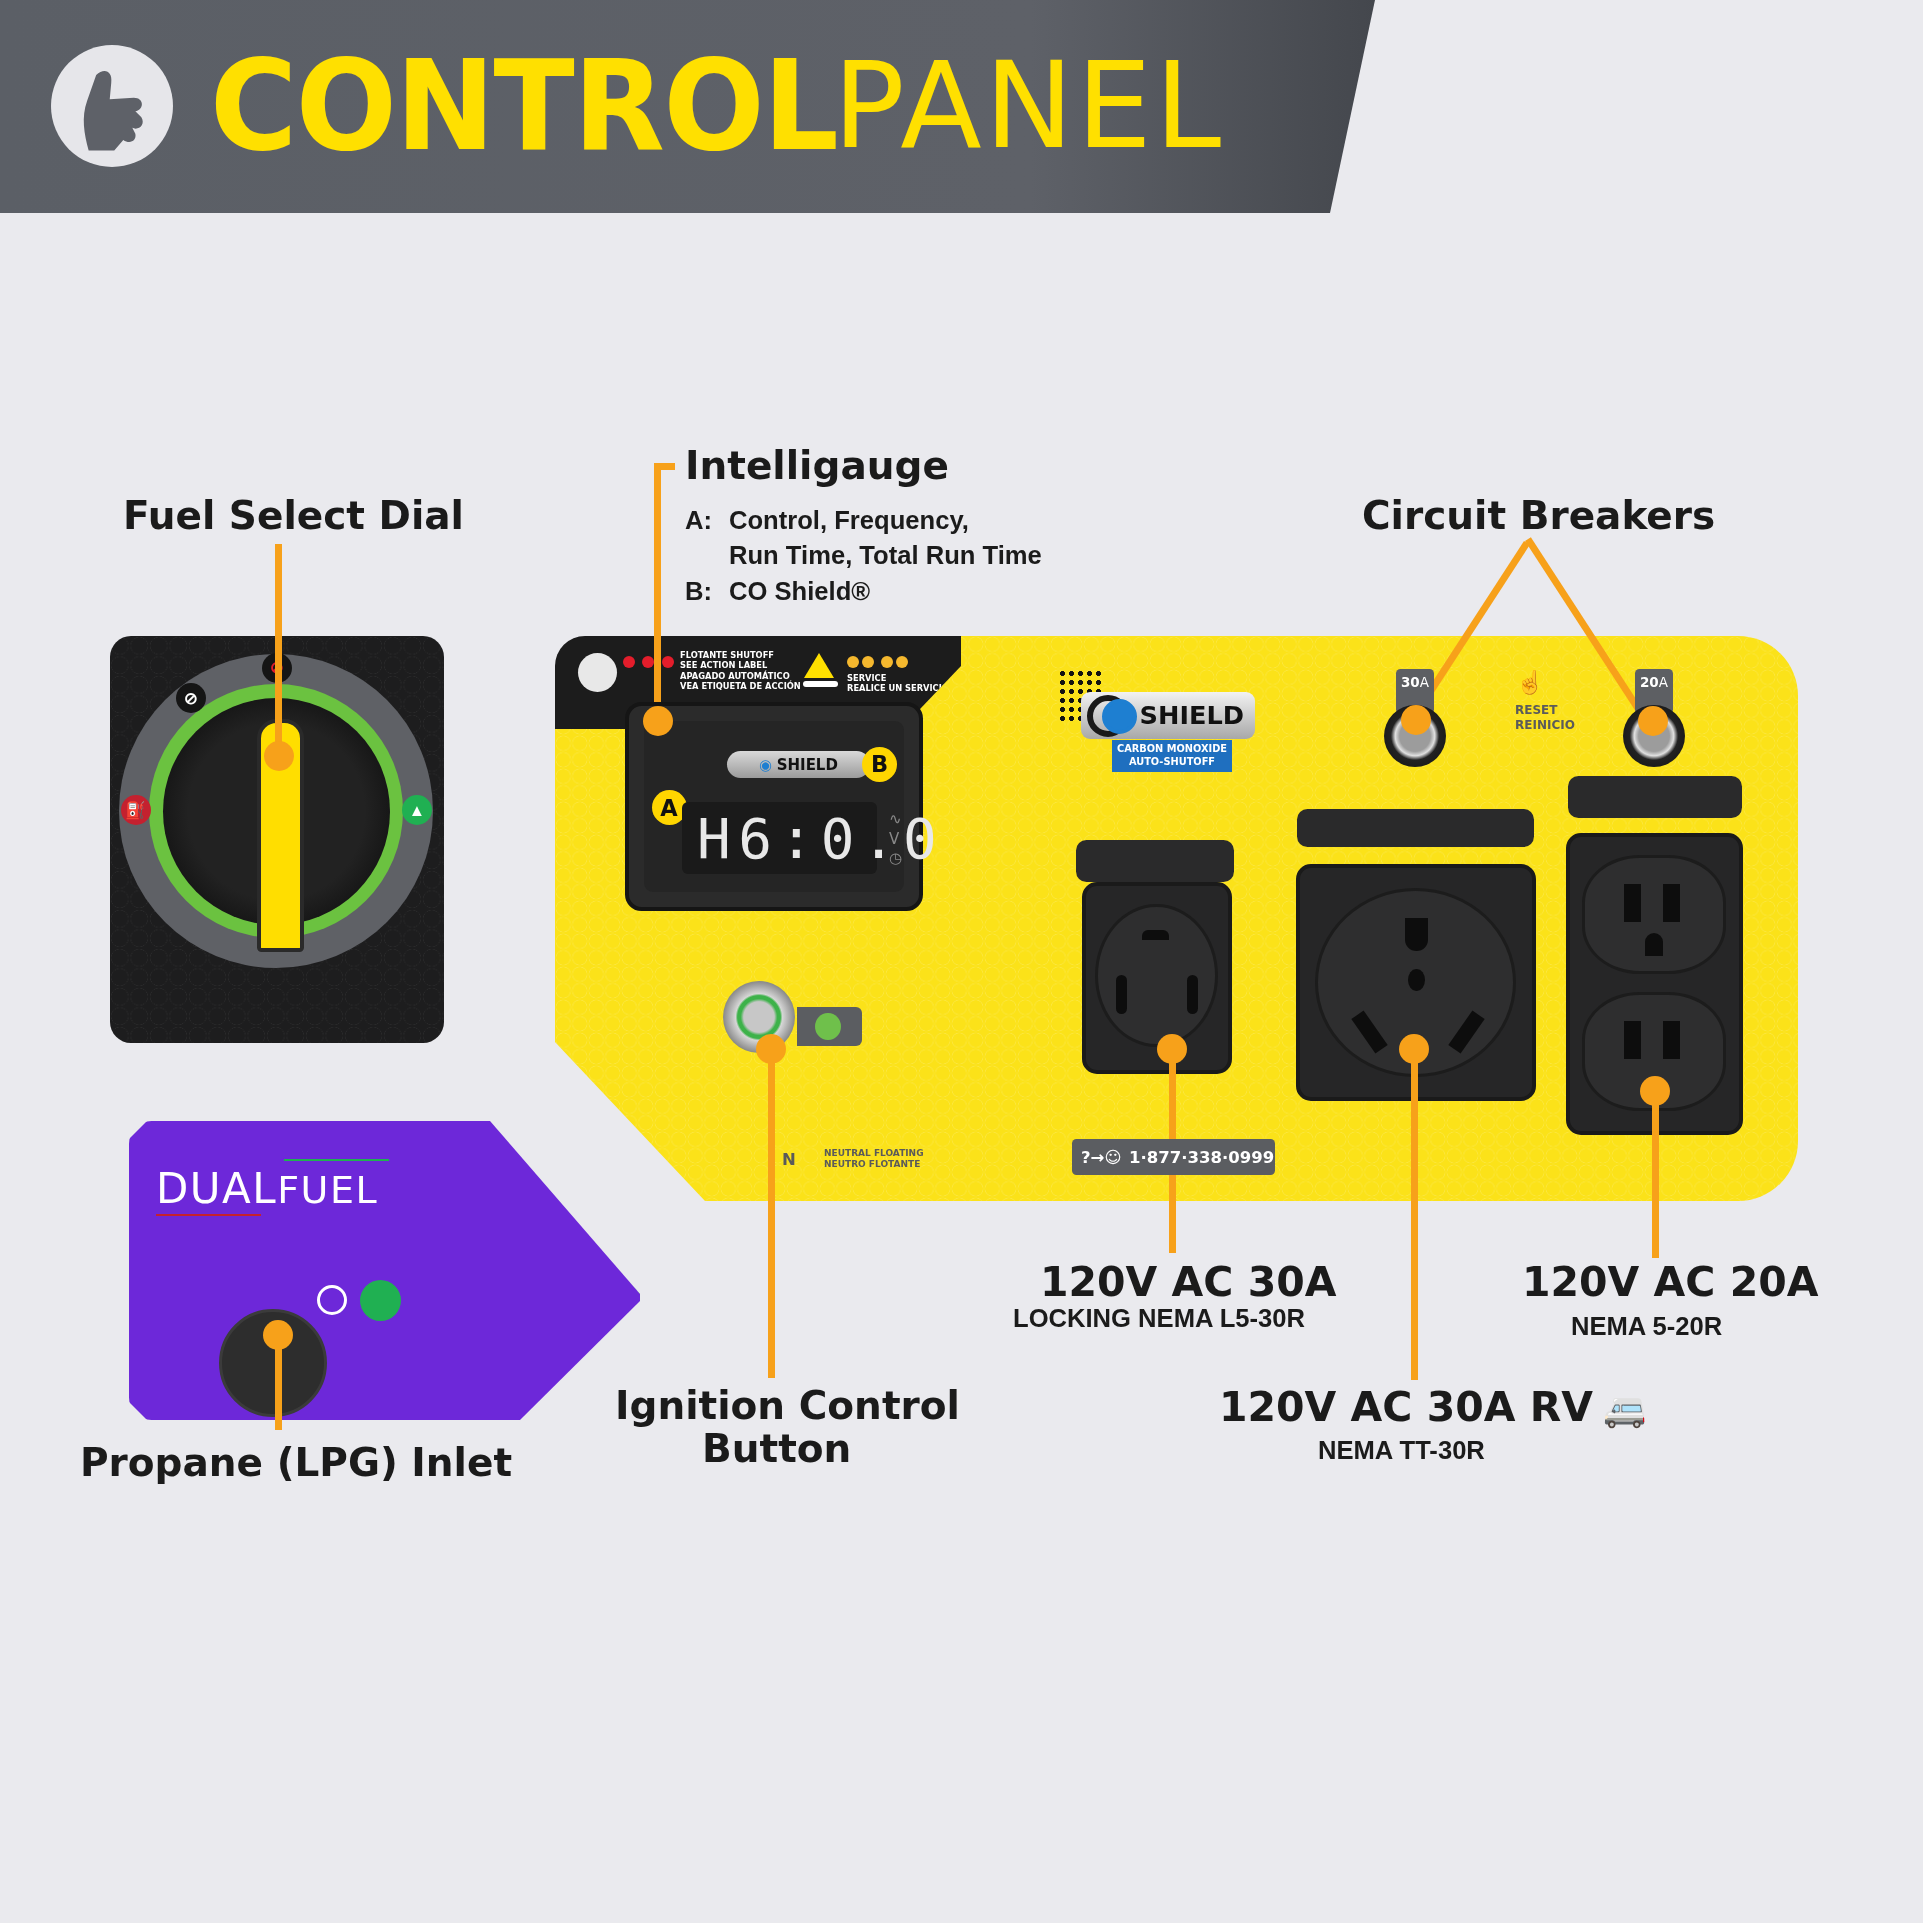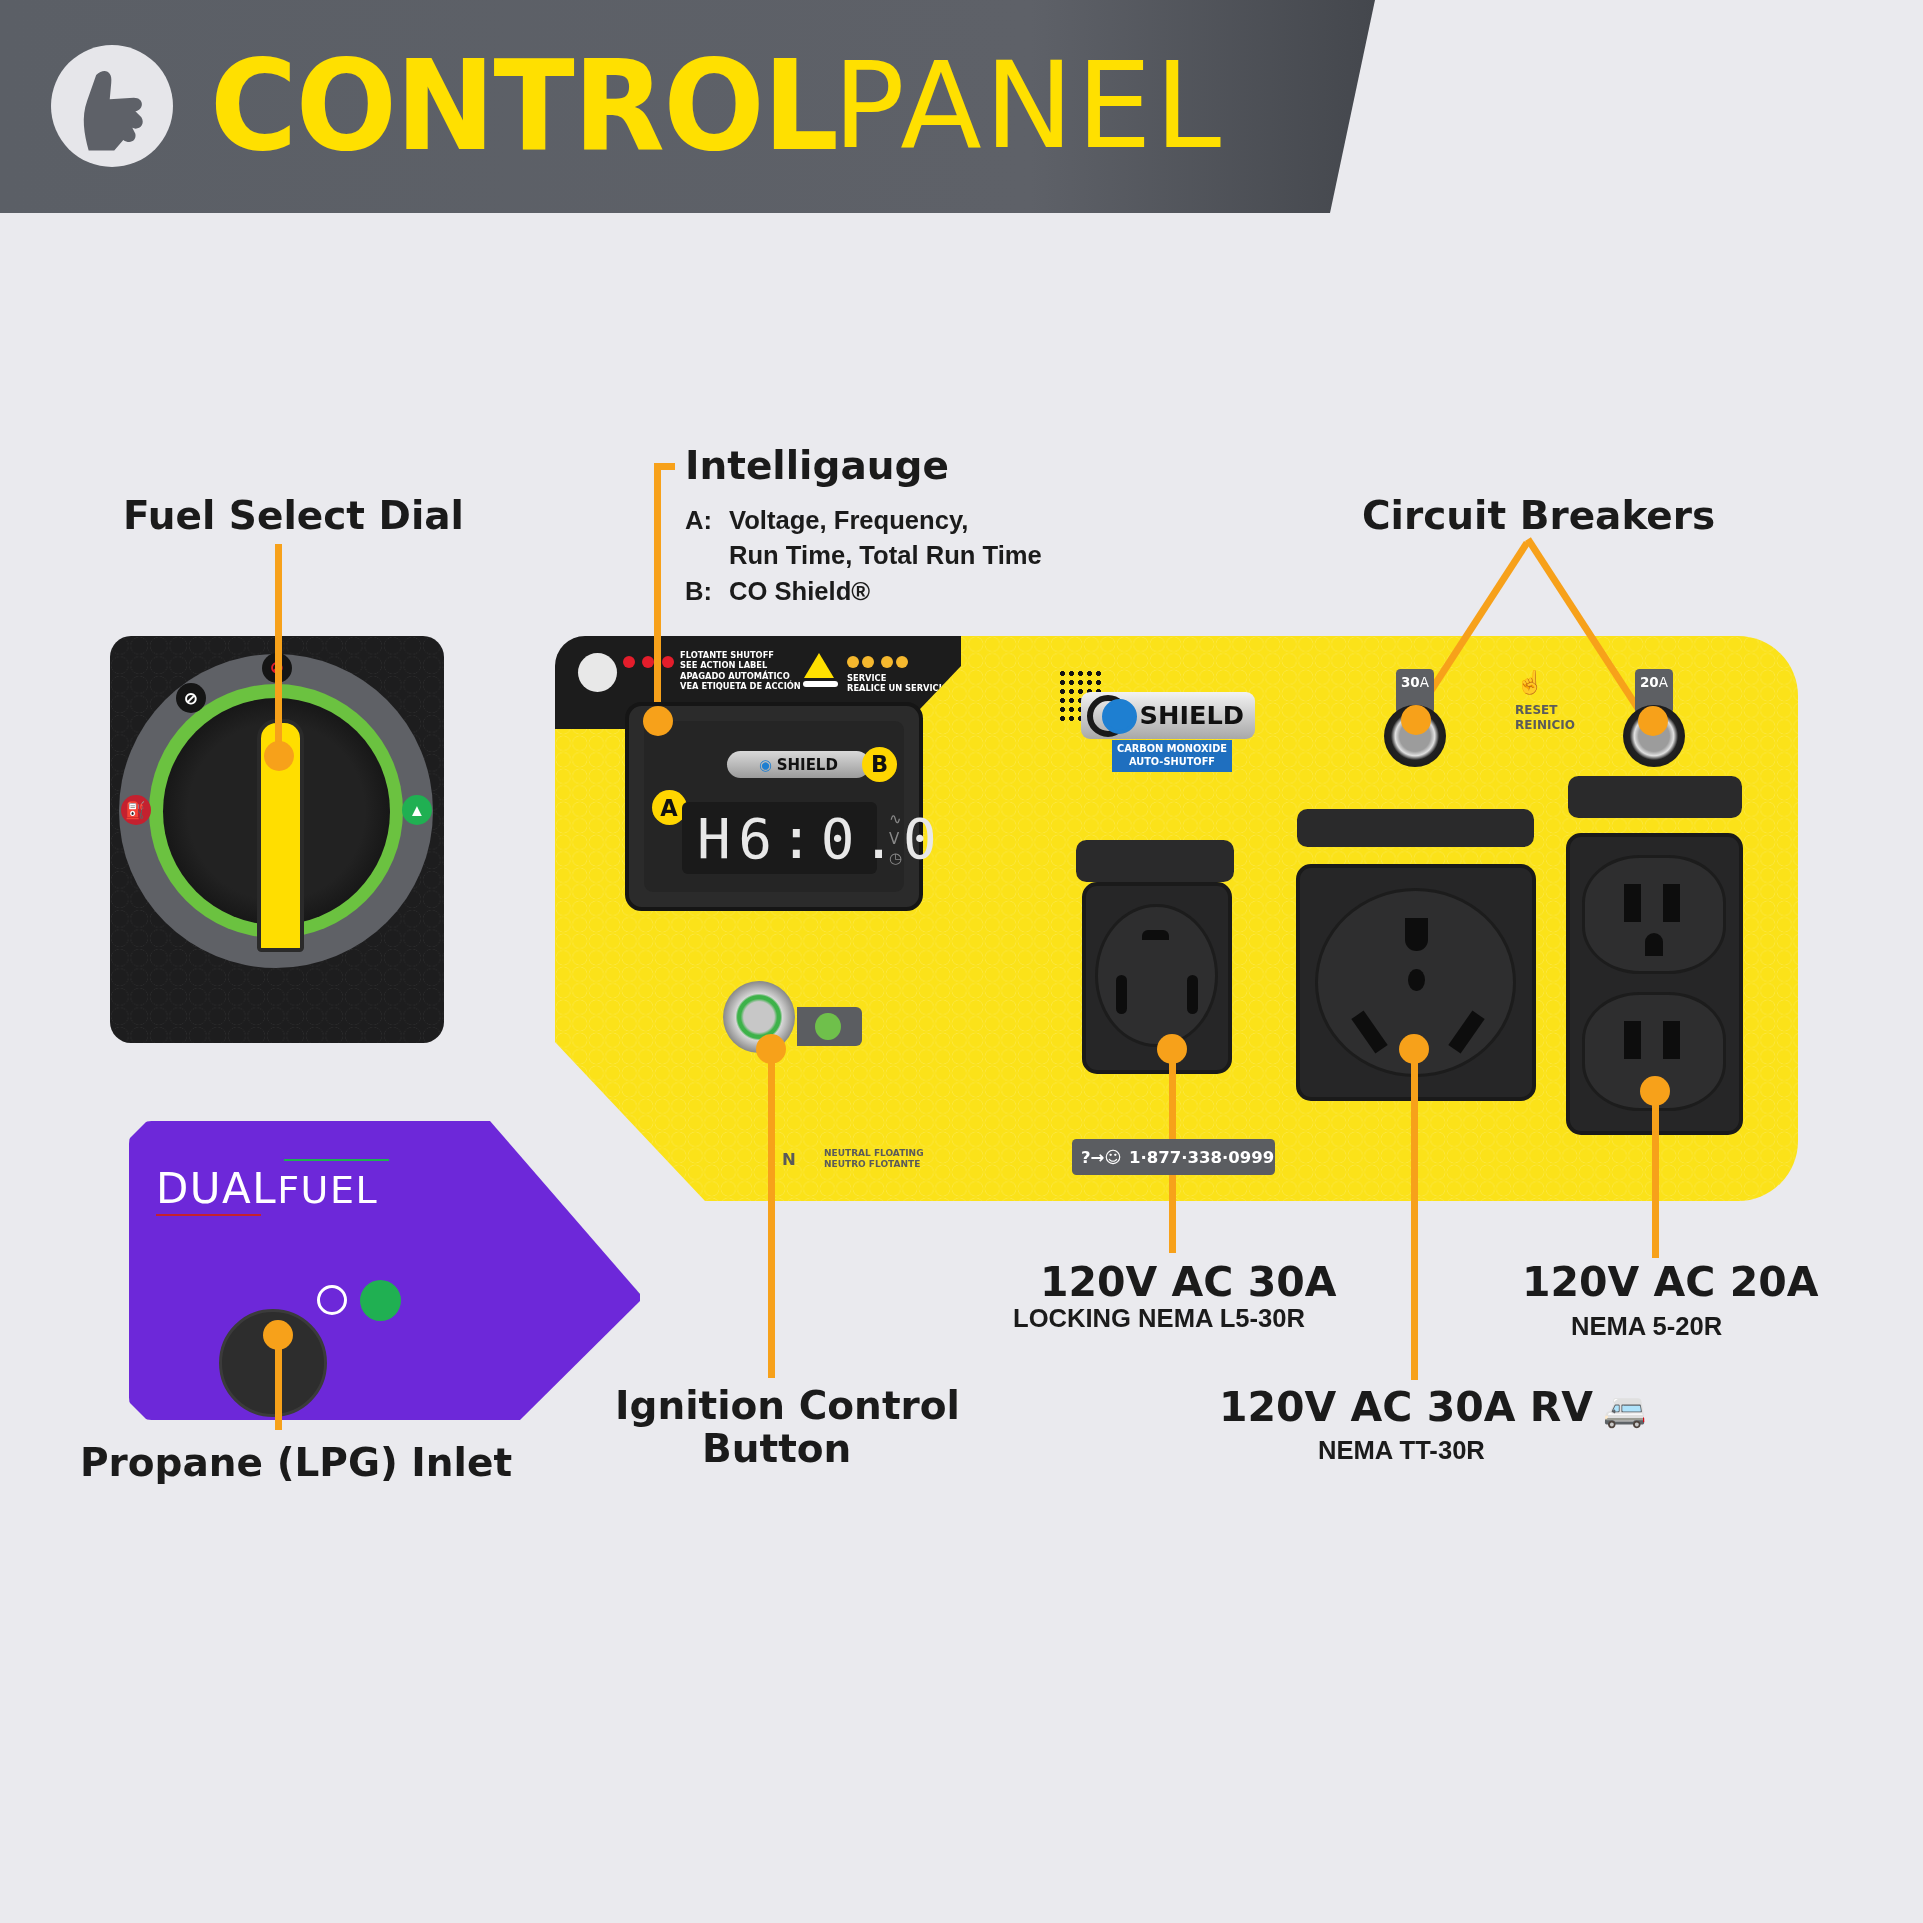--- a/index.html
+++ b/index.html
@@ -133,21 +133,21 @@
   <div class="abs warn-text" style="left:292px;top:38px;">
       <div>SERVICE</div>
       <div>REALICE UN SERVICIO</div>
     </div>
 </div>
 
 <div class="abs lead" style="left:654px;top:463px;width:21px;height:6.8px;"></div>
 <div class="abs lead" style="left:654px;top:463px;width:6.8px;height:256px;"></div>
 <div class="abs label-head" style="left:685px;top:446px;">Intelligauge</div>
 <div class="abs label-sub" style="left:685px;top:508px;">A:</div>
-<div class="abs label-sub" style="left:729px;top:508px;">Voltage, Frequency,</div>
+<div class="abs label-sub" style="left:729px;top:508px;">Control, Frequency,</div>
 <div class="abs label-sub" style="left:729px;top:543px;">Run Time, Total Run Time</div>
 <div class="abs label-sub" style="left:685px;top:579px;">B:</div>
 <div class="abs label-sub" style="left:729px;top:579px;">CO Shield®</div>
 
 <div class="abs gauge">
   <div class="abs gauge-inner">
     <div class="abs co-badge-small">
         <span style="color:#1e7fd1;margin-right:4.5px;">◉</span>
         <span>SHIELD</span>
       </div>

